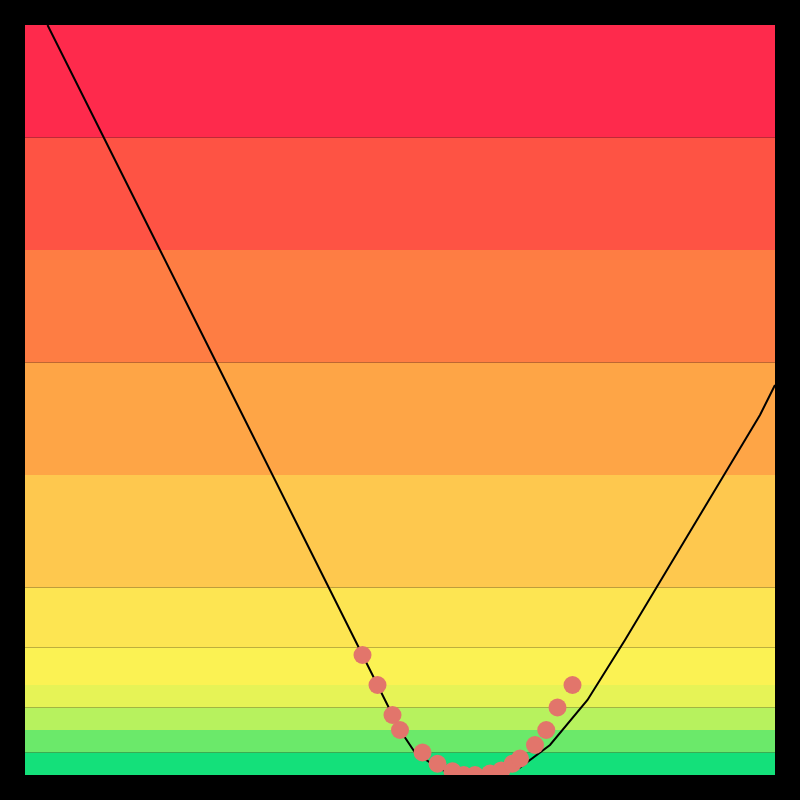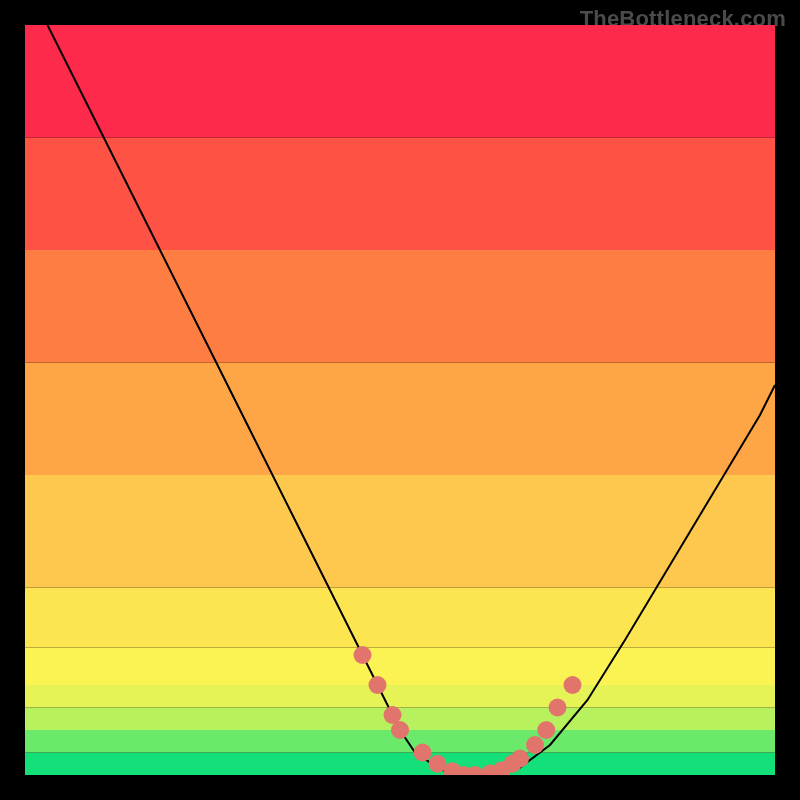--- a/index.html
+++ b/index.html
@@ -34,21 +34,20 @@
   .overlay-svg {
     position: absolute;
     left: 0; top: 0;
     width: 100%; height: 100%;
   }
 </style>
 </head>
 <body>
 
 <div class="stage">
-  <div class="attribution">TheBottleneck.com</div>
 
   <div class="plot">
     <svg class="gradient-bg" viewBox="0 0 100 100" preserveAspectRatio="none">
       <g id="bg-bands">
           <rect x="0" y="97" width="100" height="3" fill="#14e07a"></rect>
           <rect x="0" y="94" width="100" height="3" fill="#6be96a"></rect>
           <rect x="0" y="91" width="100" height="3" fill="#b7f25e"></rect>
           <rect x="0" y="88" width="100" height="3" fill="#e6f356"></rect>
           <rect x="0" y="83" width="100" height="5" fill="#fbf253"></rect>
           <rect x="0" y="75" width="100" height="8" fill="#fde552"></rect>

